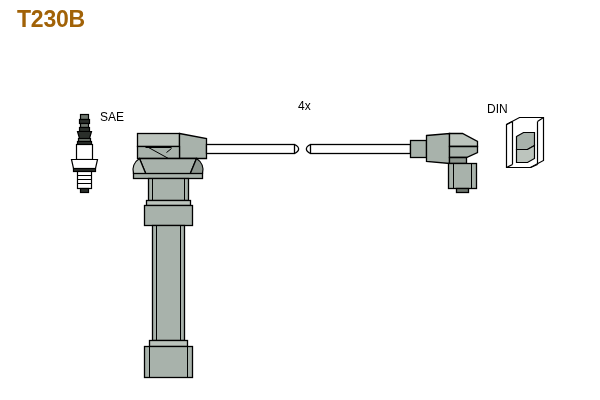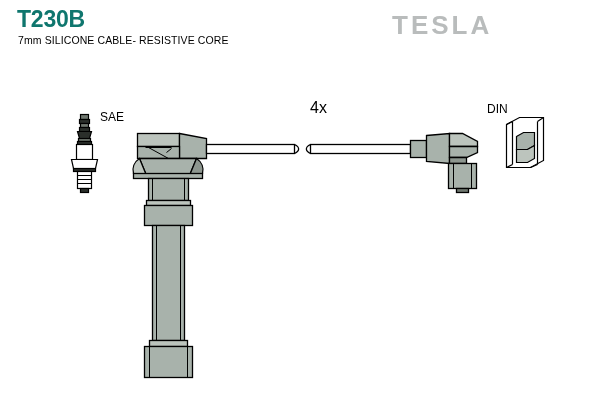--- a/index.html
+++ b/index.html
@@ -20,21 +20,21 @@
 
   
   #part-number {
     position: absolute;
     left: 17px;
     top: 8px;
     font-family: "Liberation Sans", sans-serif;
     font-weight: bold;
     font-size: 23px;
     letter-spacing: -0.2px;
-    color: #0f766e;
+    color: #a16207;
     line-height: 1;
     white-space: nowrap;
   }
   #part-subtitle {
     position: absolute;
     left: 18px;
     top: 34px;
     font-family: "Liberation Sans", sans-serif;
     font-size: 10.5px;
     letter-spacing: 0.1px;
@@ -57,45 +57,43 @@
   .diagram-label {
     position: absolute;
     font-family: "Liberation Sans", sans-serif;
     font-size: 12px;
     color: #000000;
     white-space: nowrap;
   }
   #label-sae { left: 100px; top: 110px; }
   #label-din { left: 487px; top: 102px; }
   #label-qty {
-    left: 310px;
+    left: 298px;
     top: 99px;
-    font-size: 16px;
+    font-size: 12px;
     font-weight: normal;
   }
 
   
   #artwork {
     position: absolute;
     left: 0;
     top: 0;
     width: 600px;
     height: 400px;
   }
 </style>
 </head>
 <body>
 
 <div id="page">
 
   <div id="part-number">T230B</div>
 
-  <div id="part-subtitle">7mm SILICONE CABLE- RESISTIVE CORE</div>
-
-  <div id="brand-logo">TESLA</div>
+
 
   <div class="diagram-label" id="label-sae">SAE</div>
 
   <div class="diagram-label" id="label-din">DIN</div>
 
   <div class="diagram-label" id="label-qty">4x</div>
 
   <svg id="artwork" viewBox="0 0 600 400">
 
     <g stroke="#000000" stroke-width="1.2" stroke-linejoin="miter">

